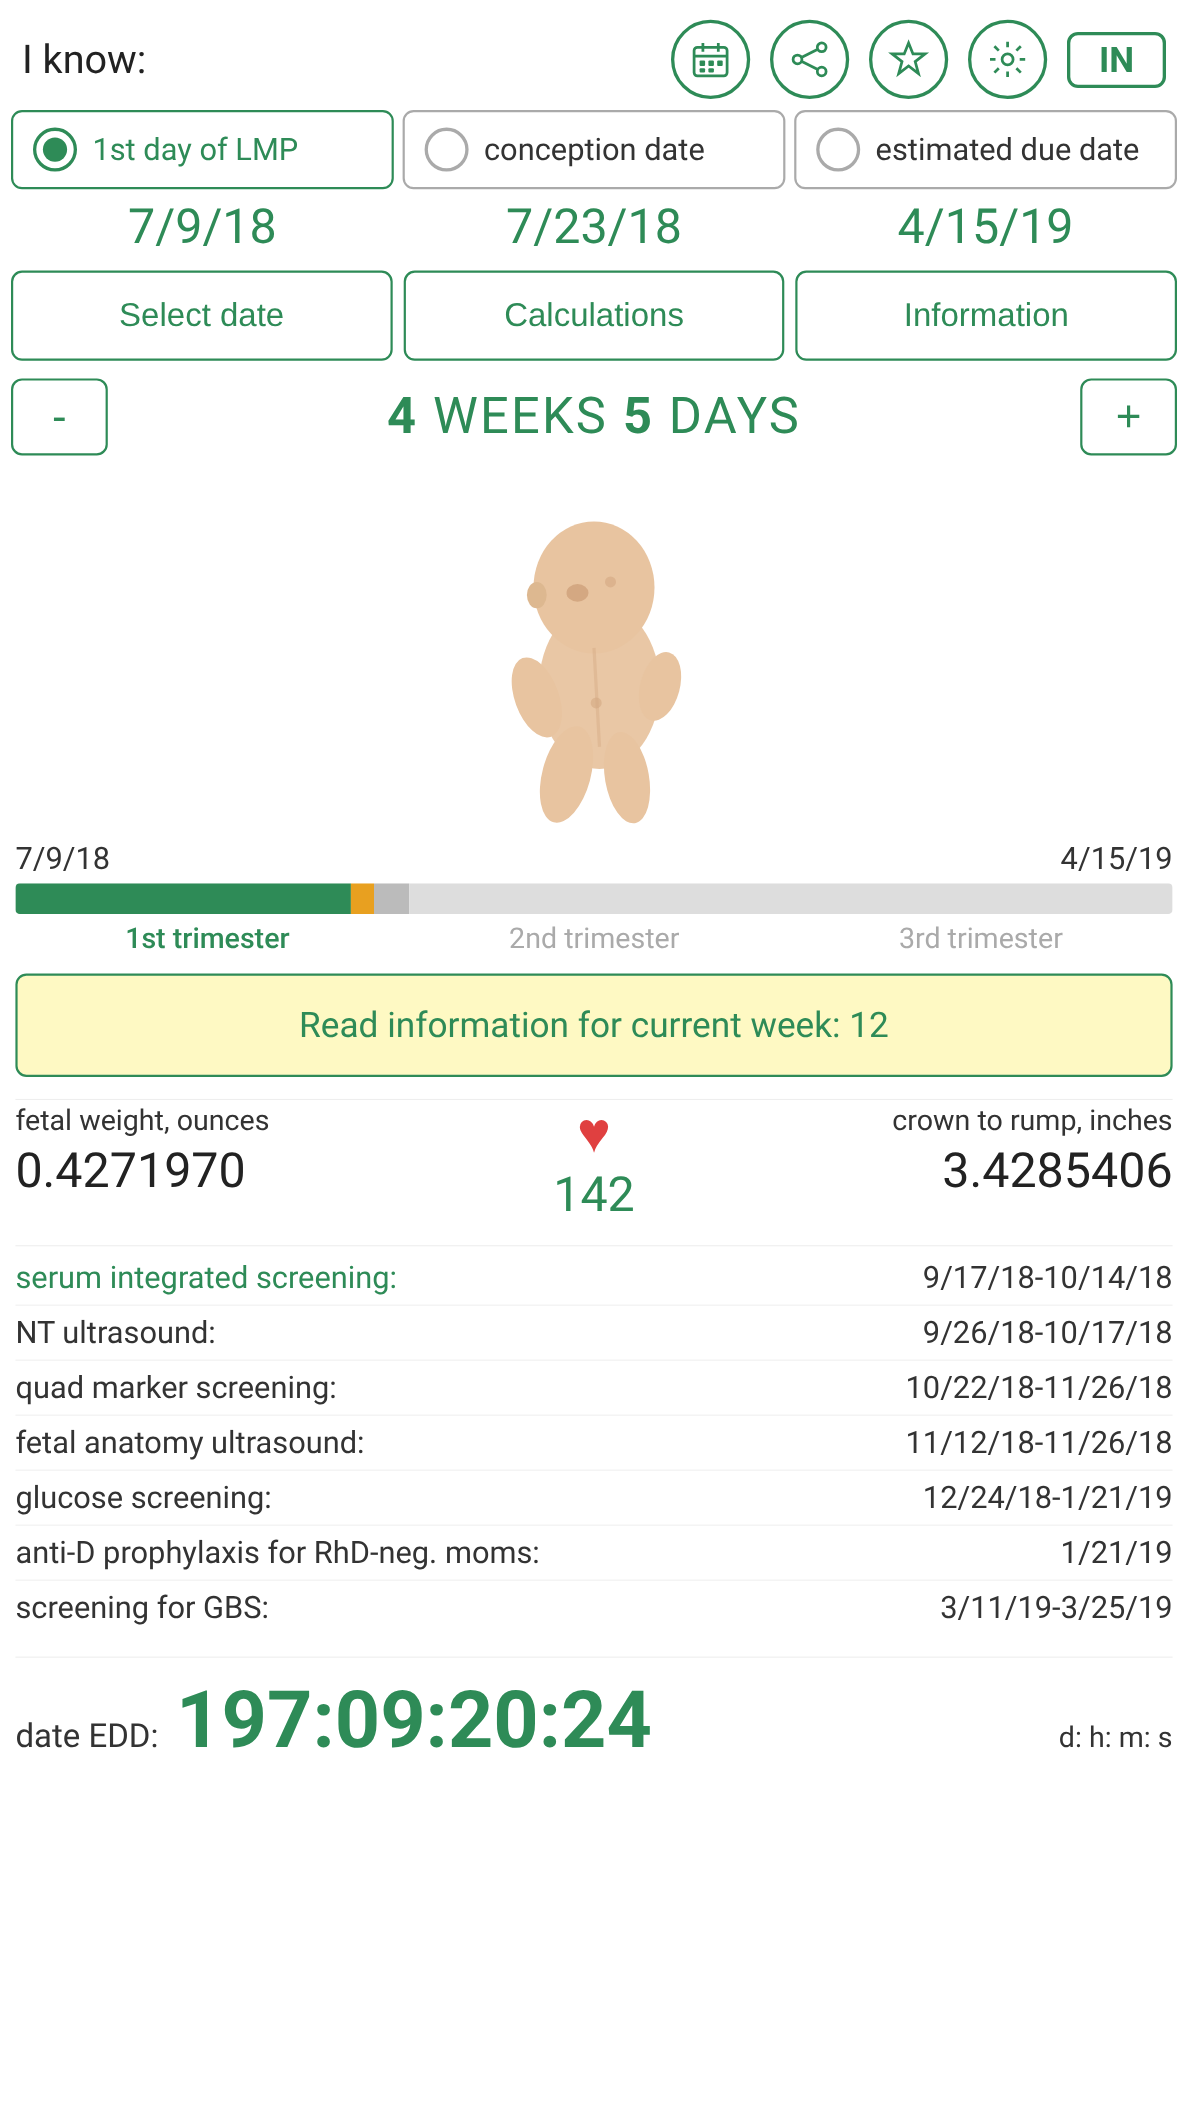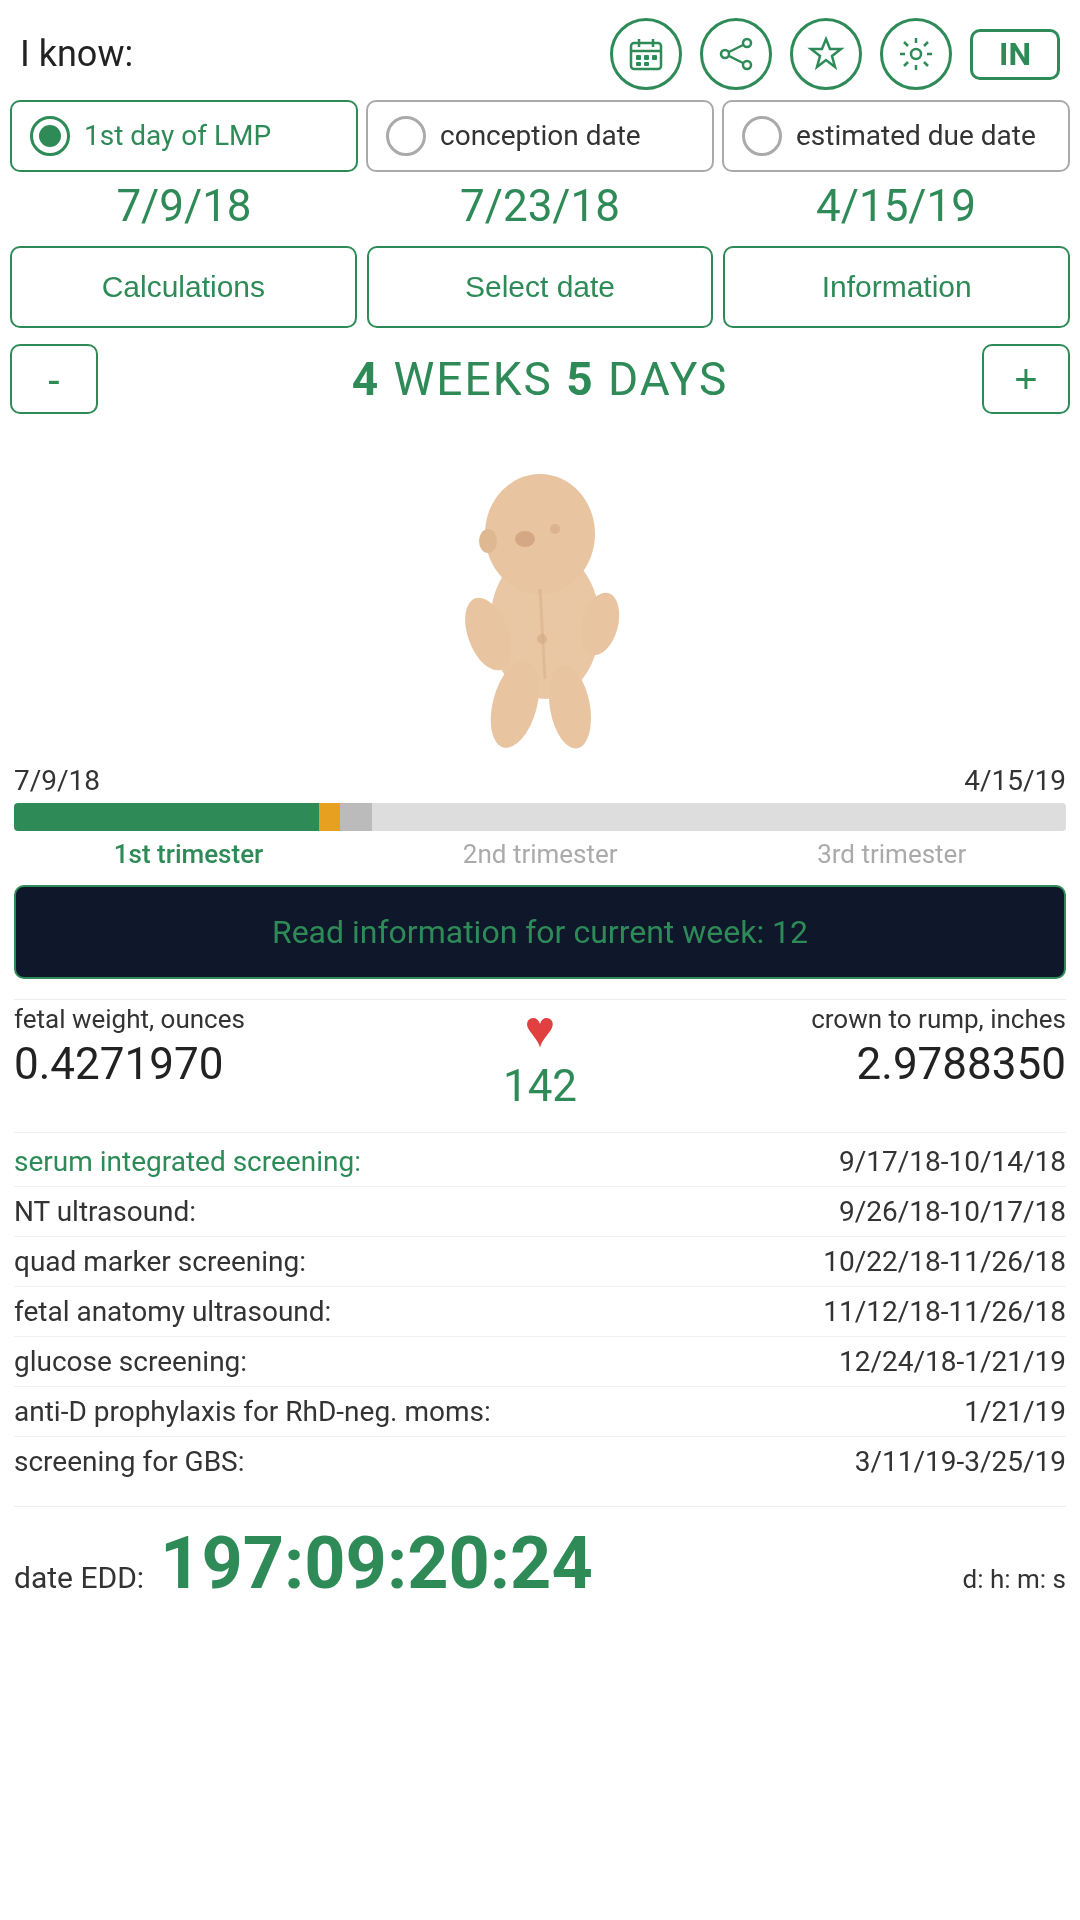--- a/index.html
+++ b/index.html
@@ -238,21 +238,21 @@
     
     .read-info-btn {
       margin: 10px 14px 20px 14px;
       border: 2.5px solid #2e8b57;
       border-radius: 10px;
       padding: 26px 20px;
       text-align: center;
       font-size: 32px;
       color: #2e8b57;
       cursor: pointer;
-      background: #0f172a;
+      background: #fef9c3;
     }
 
     
     .stats-section {
       display: flex;
       align-items: flex-start;
       padding: 0 14px;
       margin-bottom: 20px;
     }
     .stat-block {
@@ -415,22 +415,22 @@
   </div>
 </div>
 
 <div class="dates-row">
   <span class="date-val">7/9/18</span>
   <span class="date-val">7/23/18</span>
   <span class="date-val">4/15/19</span>
 </div>
 
 <div class="action-buttons">
+  <button class="action-btn">Select date</button>
   <button class="action-btn">Calculations</button>
-  <button class="action-btn">Select date</button>
   <button class="action-btn">Information</button>
 </div>
 
 <div class="week-row">
   <button class="week-btn">-</button>
   <span class="week-text">
     <span class="bold">4</span><span> WEEKS </span><span class="bold">5</span><span> DAYS</span>
   </span>
   <button class="week-btn">+</button>
 </div>
@@ -488,21 +488,21 @@
   <div class="stat-block">
     <div class="stat-label">fetal weight, ounces</div>
     <div class="stat-value">0.4271970</div>
   </div>
   <div class="stat-center">
     <div class="heart-icon">♥</div>
     <div class="heart-value">142</div>
   </div>
   <div class="stat-block right">
     <div class="stat-label">crown to rump, inches</div>
-    <div class="stat-value">2.9788350</div>
+    <div class="stat-value">3.4285406</div>
   </div>
 </div>
 
 <hr class="divider">
 
 <div class="med-table">
   <div class="med-row">
     <span class="med-key green">serum integrated screening:</span>
     <span class="med-val">9/17/18-10/14/18</span>
   </div>

